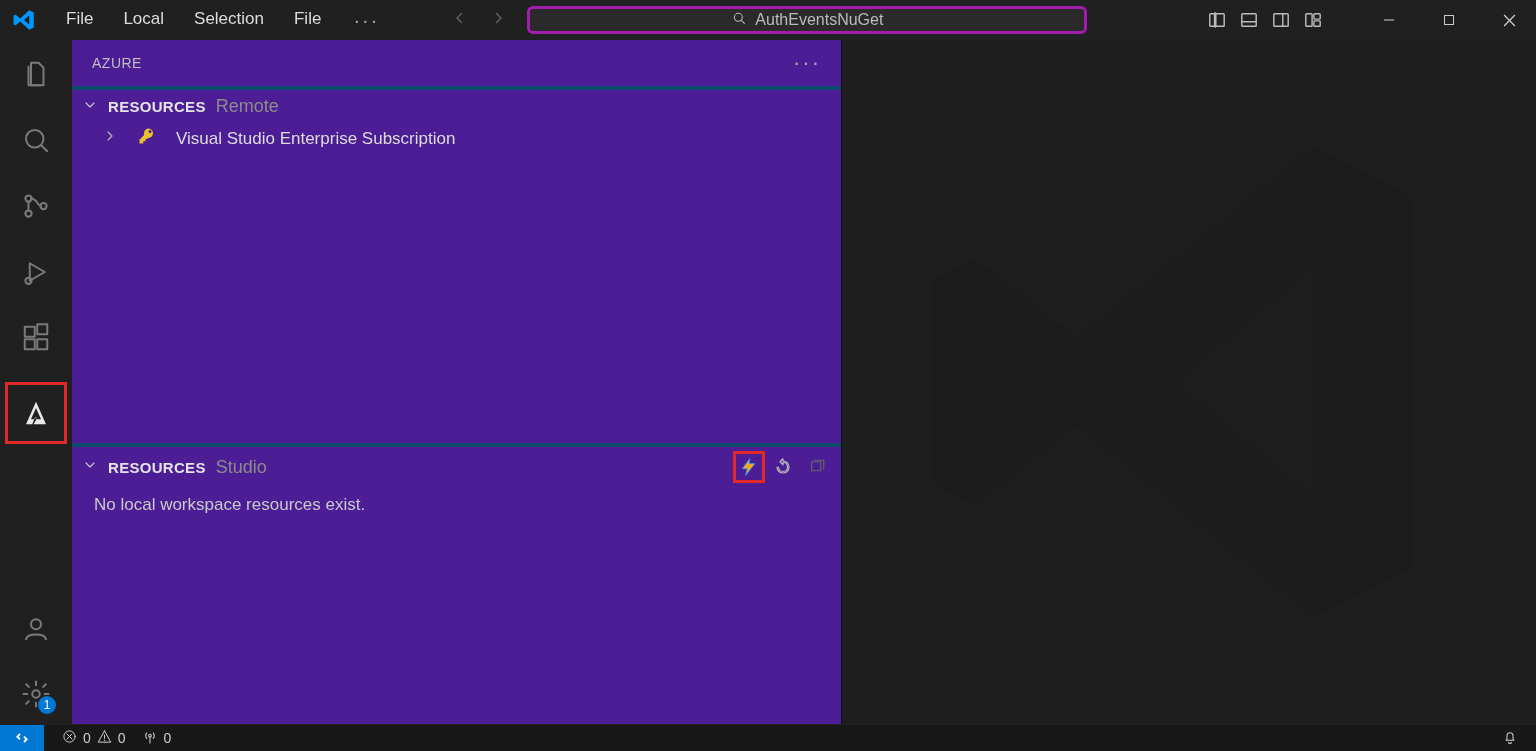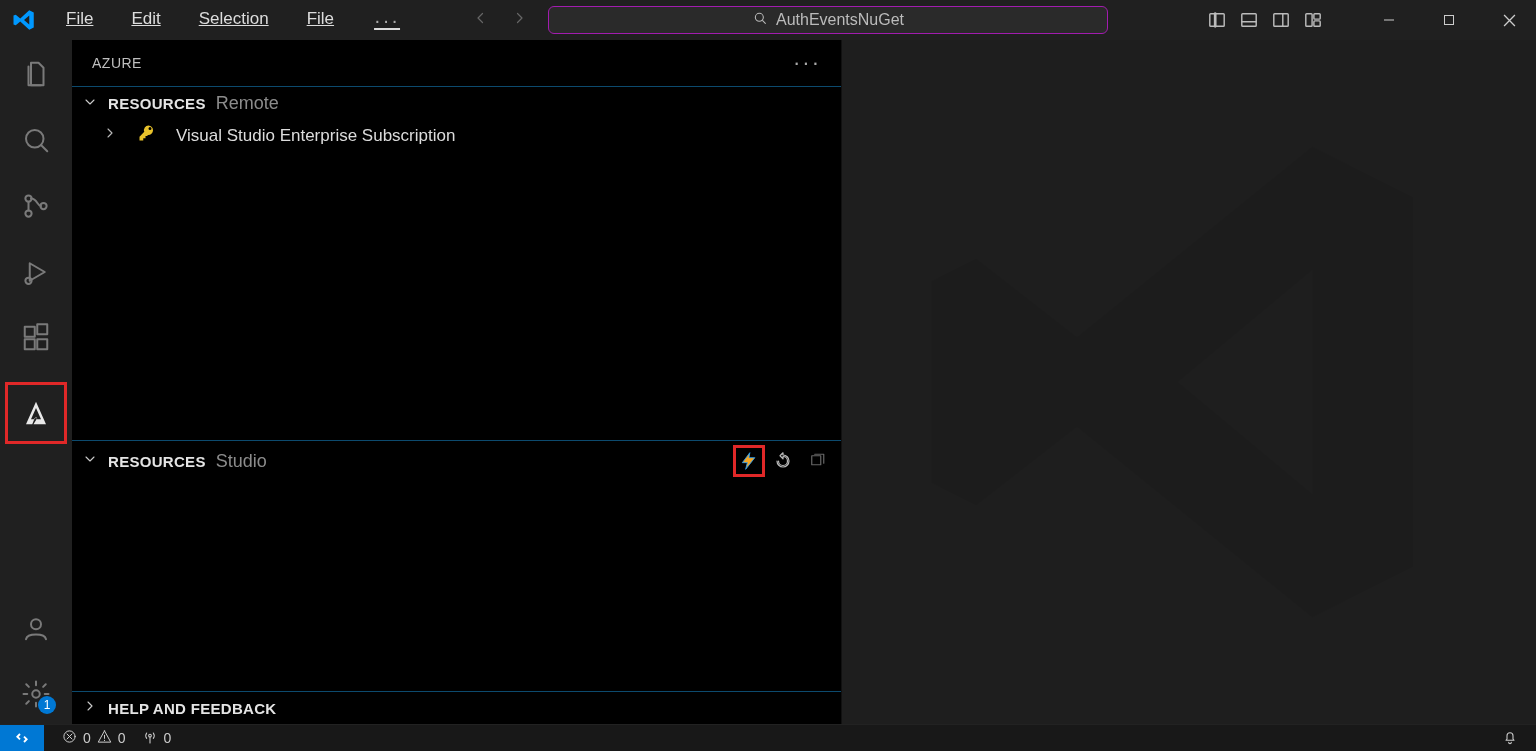--- a/index.html
+++ b/index.html
@@ -1,46 +1,46 @@
 <!DOCTYPE html>
 <html><head>
 <meta charset="utf-8">
 <style>
   * { box-sizing: border-box; margin: 0; padding: 0; font-family: "Segoe UI", Arial, sans-serif; }
   html,body { width:1536px; height:751px; background:#1e1e1e; color:#ccc; overflow:hidden; }
 
   
   .titlebar { height:40px; background:#202020; display:flex; align-items:center; }
   .logo { width:48px; display:flex; align-items:center; justify-content:center; }
-  .menu { display:flex; gap:18px; font-size:17px; color:#ddd; margin-left:8px;text-decoration:underline; }
+  .menu { display:flex; gap:10px; font-size:17px; color:#ddd; margin-left:8px; }
   .menu-item { padding:4px 10px; cursor:default; }
   .overflow-dots { padding:4px 12px; color:#aaa; font-size:20px; letter-spacing:2px; }
   .nav-arrows { display:flex; gap:20px; margin-left:60px; color:#666; font-size:20px;}
   .searchbar { flex:0 0 560px; margin-left:20px; margin-right:auto; display:flex; align-items:center; justify-content:center;
-    height:28px; background:#2a2a2a; border:1px solid #a21caf; border-radius:6px; color:#bbb; font-size:16px; gap:8px;}
+    height:28px; background:#2a2a2a; border:3px solid #a21caf; border-radius:6px; color:#bbb; font-size:16px; gap:8px;}
   .searchbar svg { width:16px; height:16px; }
   .title-right { display:flex; align-items:center; gap:14px; margin-right:4px; }
   .layout-btn { width:18px; height:18px; display:flex; align-items:center; justify-content:center; color:#bbb; }
   .win-btn { width:46px; height:40px; display:flex; align-items:center; justify-content:center; color:#ccc; }
 
   
   .body { display:flex; height:calc(100% - 40px - 27px); }
   .activitybar { width:72px; background:#202020; display:flex; flex-direction:column; align-items:center; padding-top:14px; gap:26px; }
   .act-icon { width:40px; height:40px; display:flex; align-items:center; justify-content:center; color:#7a7a7a; position:relative; }
   .act-icon.active { color:#e8e8e8; }
   .act-icon svg { width:30px; height:30px; }
   .act-spacer { flex:1; }
   .act-badge { position:absolute; bottom:0; right:0; width:18px; height:18px; border-radius:50%; background:#0078d4; color:#fff; font-size:12px; display:flex; align-items:center; justify-content:center; }
   .highlight-red { outline:3px solid #e02828; outline-offset:-1px; }
 
-  .sidebar { width:770px; background:#000000; display:flex; flex-direction:column; border-right:1px solid #111; }
+  .sidebar { width:770px; background:#4c1d95; display:flex; flex-direction:column; border-right:1px solid #111; }
   .side-title { height:46px; display:flex; align-items:center; padding:0 20px; font-size:14px; color:#bfbfbf; letter-spacing:.5px; justify-content:space-between; }
   .dots3 { font-size:22px; color:#aaa; letter-spacing:2px; }
 
-  .section { border-top:1px solid #0c4a6e; }
+  .section { border-top:4px solid #0c4a6e; }
   .section-header { display:flex; align-items:center; padding:6px 10px 6px 10px; cursor:default; gap:10px; }
   .twisty { color:#ccc; }
   .section-name { font-weight:700; font-size:15px; color:#e4e4e4; letter-spacing:.3px; }
   .section-sub { font-size:18px; color:#8c8c8c; }
   .section-actions { margin-left:auto; display:flex; gap:6px; align-items:center; }
   .act-small { width:28px; height:28px; display:flex; align-items:center; justify-content:center; color:#bbb; }
 
   .tree-row { display:flex; align-items:center; gap:20px; padding:4px 0 4px 30px; font-size:17px; color:#dcdcdc; }
   .tree-row .chev { color:#bbb; }
 
@@ -65,21 +65,21 @@
 <body>
 
 <div class="titlebar">
   <div class="logo">
     <svg viewBox="0 0 32 32" width="24" height="24">
         <path fill="#0098ff" d="M23 3l6 3v20l-6 3-12-11-6 5-3-1V10l3-1 6 5L23 3zm0 7l-7 6 7 6V10z"></path>
       </svg>
   </div>
   <div class="menu">
     <div class="menu-item">File</div>
-    <div class="menu-item">Edit</div>
+    <div class="menu-item">Local</div>
     <div class="menu-item">Selection</div>
     <div class="menu-item">File</div>
     <div class="overflow-dots">···</div>
   </div>
   <div class="nav-arrows">
     <span>
       <svg width="18" height="18" viewBox="0 0 24 24" class="svg-stroke">
           <path d="M14 6l-6 6 6 6"></path>
         </svg>
     </span>
@@ -255,32 +255,25 @@
               </svg>
           </span>
           <span class="act-small" style="color:#666;">
             <svg width="18" height="18" viewBox="0 0 24 24" class="svg-stroke">
                 <rect x="5" y="5" width="12" height="12"></rect>
                 <path d="M9 3h12v12"></path>
               </svg>
           </span>
         </div>
       </div>
-    </div>
-
-    <div class="section" style="margin-top:auto;">
-      <div class="section-header">
-        <span class="twisty">
-          <svg width="16" height="16" viewBox="0 0 24 24" class="svg-stroke">
-              <path d="M9 6l6 6-6 6"></path>
-            </svg>
-        </span>
-        <span class="section-name">HELP AND FEEDBACK</span>
+      <div class="content pane-body">
+        <span>No local workspace resources exist.</span>
       </div>
     </div>
+
   </div>
 
   <div class="editor">
     <div class="watermark">
       <svg viewBox="0 0 100 100">
           <path fill="#000" d="M72 8l18 9v66l-18 9L30 58 12 72l-8-4V32l8-4 18 14L72 8zm0 22L48 50l24 20V30z"></path>
         </svg>
     </div>
   </div>
 </div>

